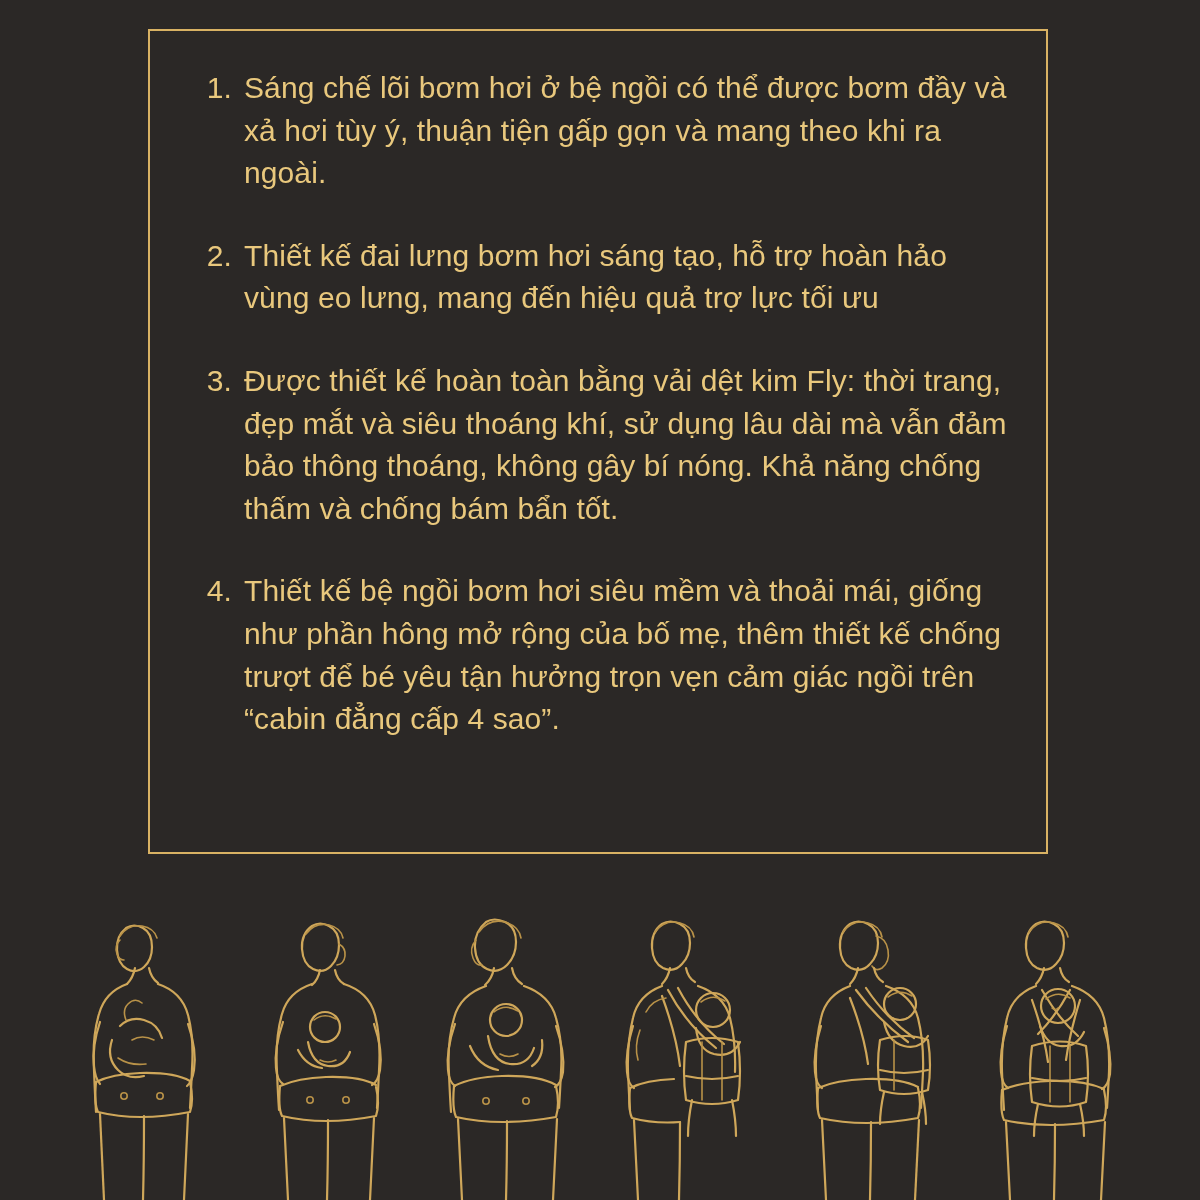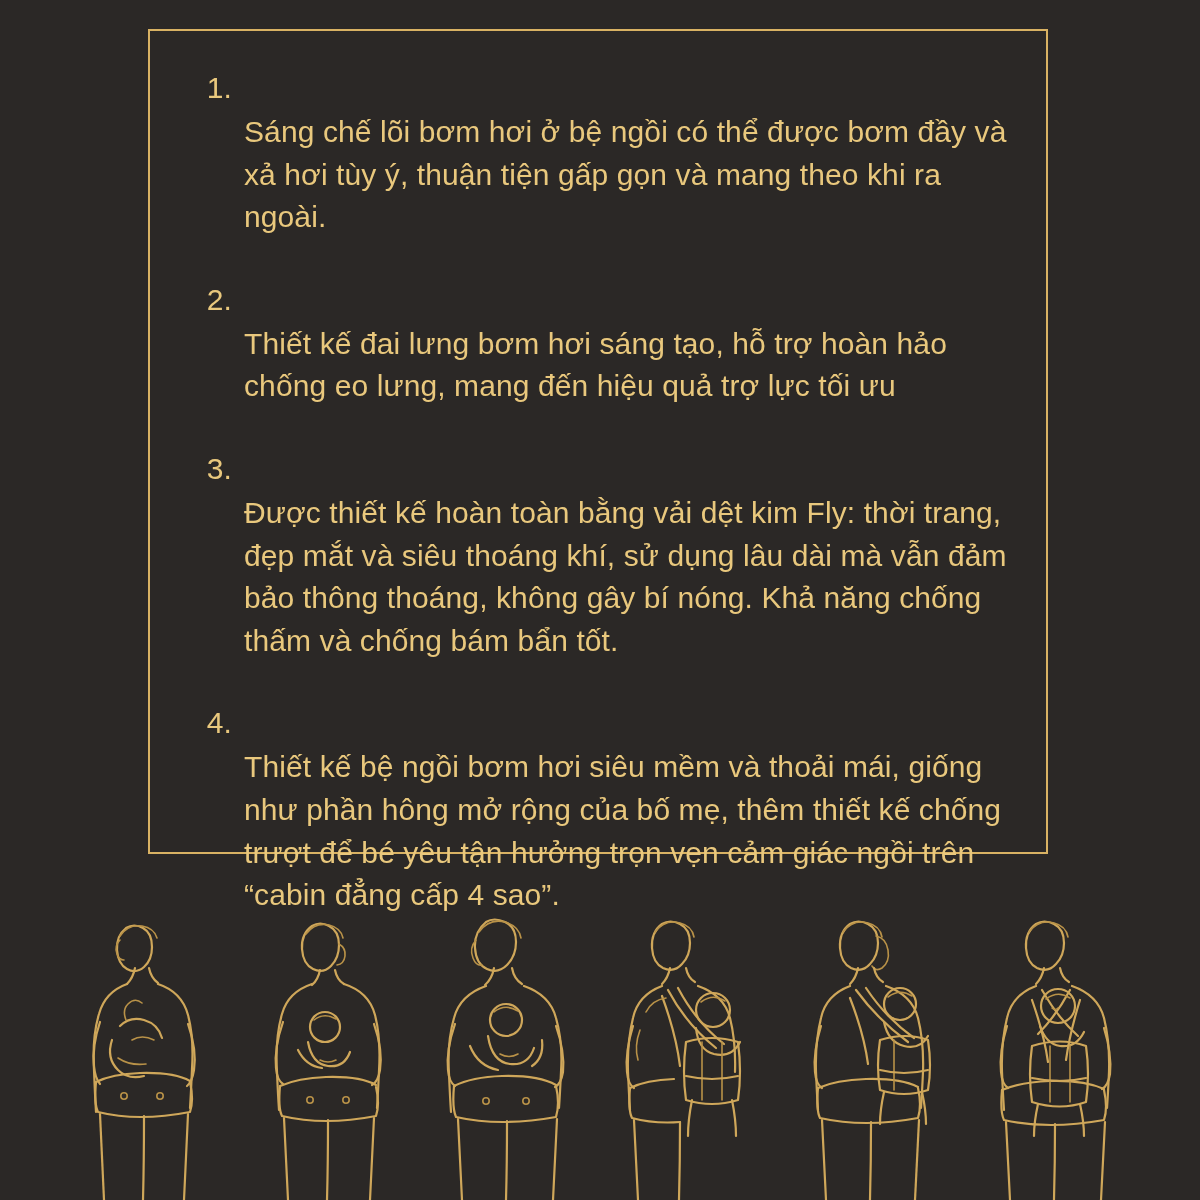--- a/index.html
+++ b/index.html
@@ -49,21 +49,20 @@
   .feature-num {
     flex: 0 0 auto;
     width: 42px;
     text-align: right;
     padding-right: 12px;
     color: #e9c87d;
   }
   .feature-text {
     flex: 1 1 auto;
     color: #e9c87d;
-    margin-top: 44px;
   }
 
   
   .illustrations {
     position: absolute;
     left: 0;
     right: 0;
     bottom: 0;
     height: 320px;
     display: flex;
@@ -101,21 +100,21 @@
   <section class="feature-panel">
     <ul class="feature-list">
 
       <li class="feature-item">
         <span class="feature-num">1.</span>
         <span class="feature-text">Sáng chế lõi bơm hơi ở bệ ngồi có thể được bơm đầy và xả hơi tùy ý, thuận tiện gấp gọn và mang theo khi ra ngoài.</span>
       </li>
 
       <li class="feature-item">
         <span class="feature-num">2.</span>
-        <span class="feature-text">Thiết kế đai lưng bơm hơi sáng tạo, hỗ trợ hoàn hảo chống eo lưng, mang đến hiệu quả trợ lực tối ưu</span>
+        <span class="feature-text">Thiết kế đai lưng bơm hơi sáng tạo, hỗ trợ hoàn hảo vùng eo lưng, mang đến hiệu quả trợ lực tối ưu</span>
       </li>
 
       <li class="feature-item">
         <span class="feature-num">3.</span>
         <span class="feature-text">Được thiết kế hoàn toàn bằng vải dệt kim Fly: thời trang, đẹp mắt và siêu thoáng khí, sử dụng lâu dài mà vẫn đảm bảo thông thoáng, không gây bí nóng. Khả năng chống thấm và chống bám bẩn tốt.</span>
       </li>
 
       <li class="feature-item">
         <span class="feature-num">4.</span>
         <span class="feature-text">Thiết kế bệ ngồi bơm hơi siêu mềm và thoải mái, giống như phần hông mở rộng của bố mẹ, thêm thiết kế chống trượt để bé yêu tận hưởng trọn vẹn cảm giác ngồi trên “cabin đẳng cấp 4 sao”.</span>

